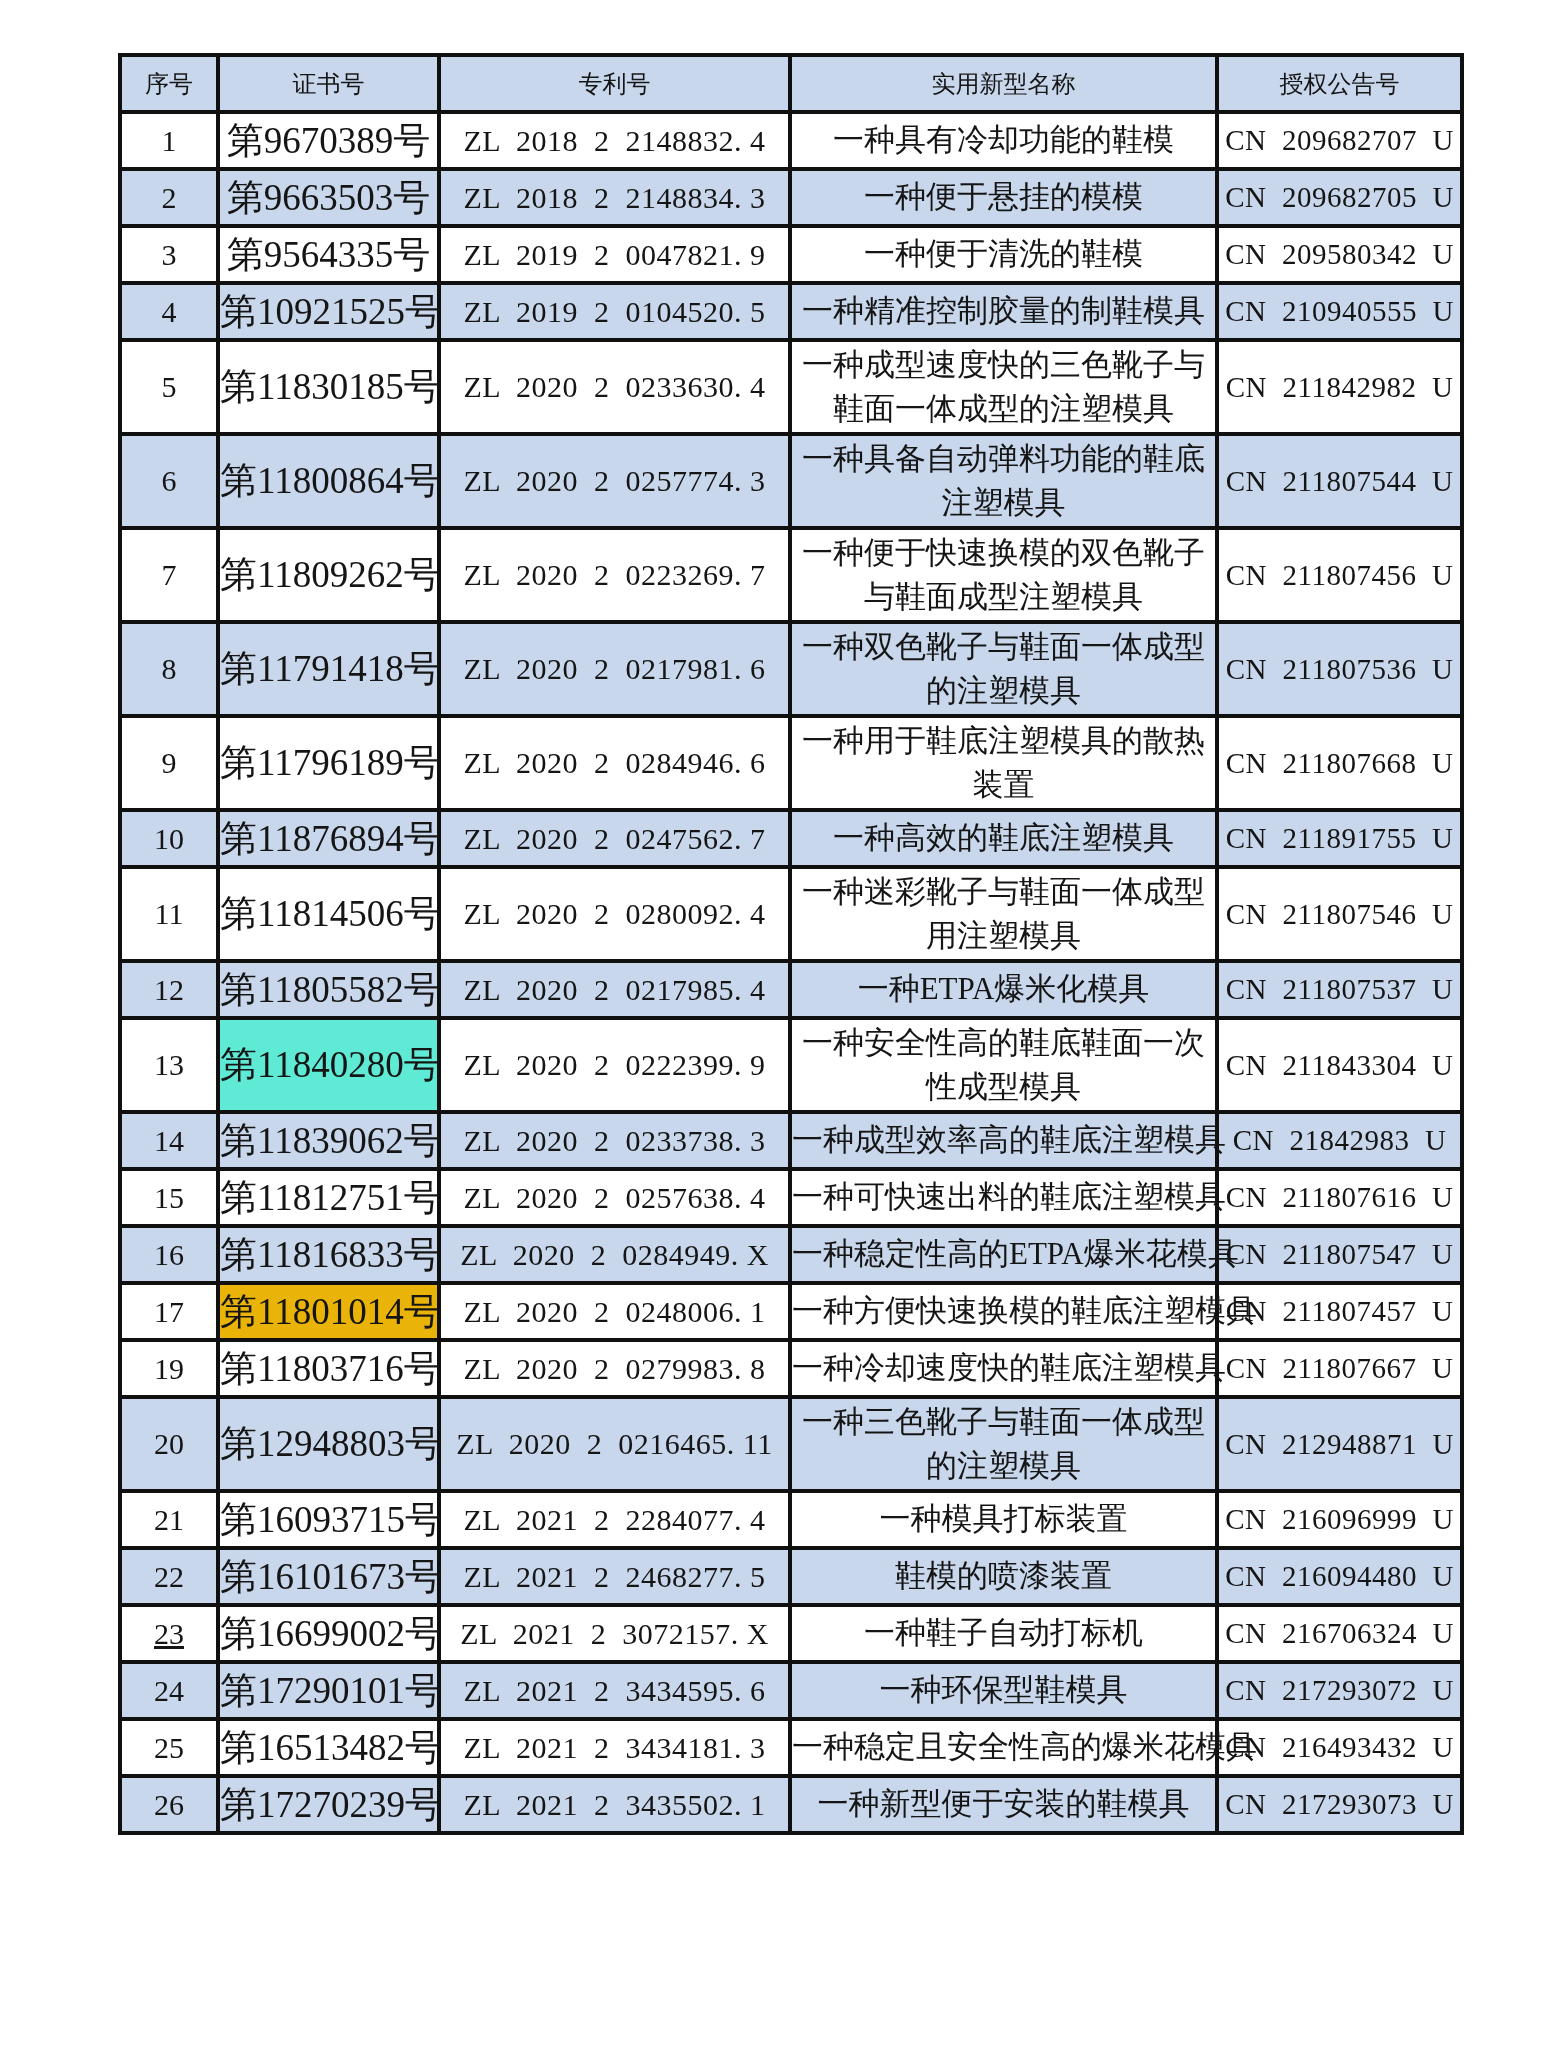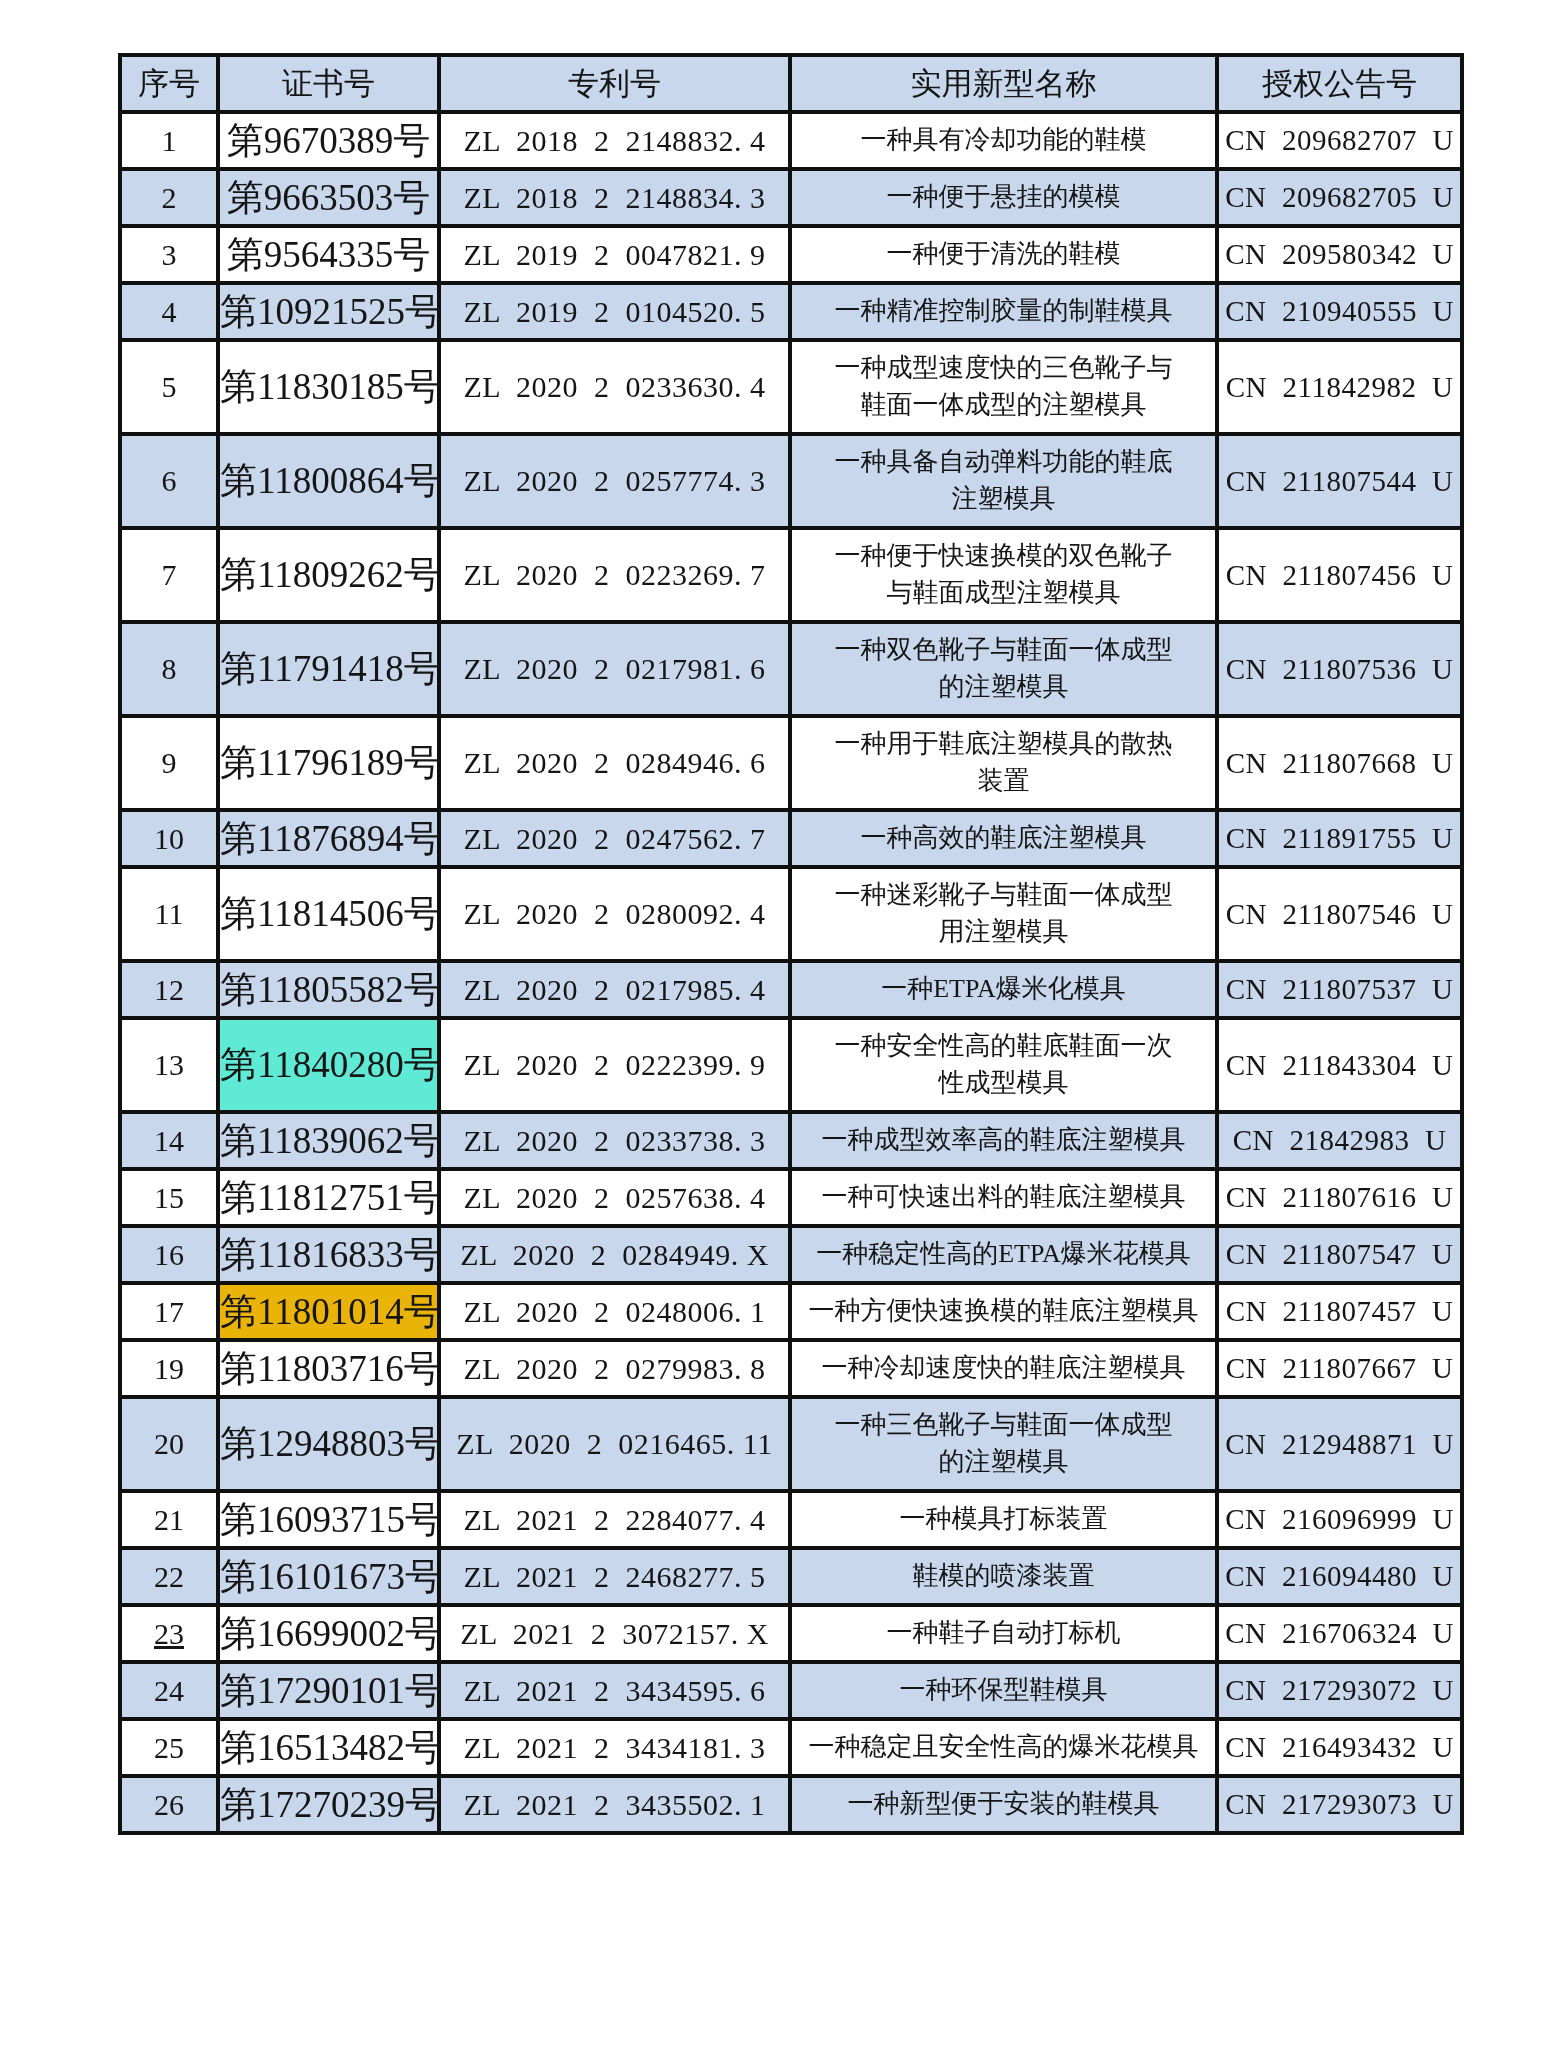--- a/index.html
+++ b/index.html
@@ -35,29 +35,29 @@
   th, td {
     border: 4px solid #101010;
     text-align: center;
     vertical-align: middle;
     padding: 0;
     font-weight: normal;
     overflow: visible;
   }
   thead th {
     height: 53px;
-    font-size: 31px;
+    font-size: 24px;
   }
   tbody td { height: 53px; }
   tr.tall td { height: 90px; }
 
   td.col-index  { font-size: 30px; }
   td.col-cert   { font-size: 37px; white-space: pre; }
   td.col-patent { font-size: 30px; white-space: pre; letter-spacing: 0.5px; }
-  td.col-name   { font-size: 26px; white-space: pre; line-height: 1.42; }
+  td.col-name   { font-size: 31px; white-space: pre; line-height: 1.42; }
   td.col-pub    { font-size: 29px; white-space: pre; letter-spacing: 0.5px; }
 </style>
 </head>
 <body>
 
 <div class="page">
   <div class="table-wrap">
     <table class="patent-table">
       <colgroup>
         <col class="c-index">

